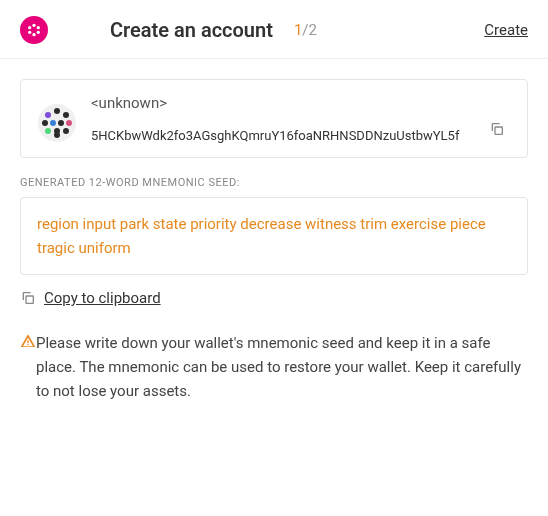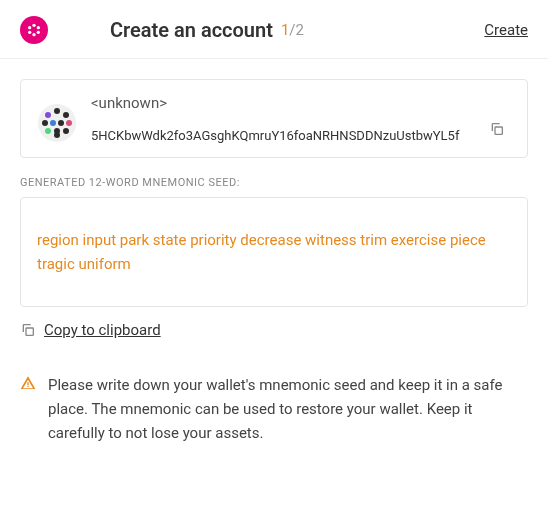--- a/index.html
+++ b/index.html
@@ -27,21 +27,21 @@
     margin-right: 14px;
   }
   .logo svg { width: 16px; height: 16px; }
   .title {
     font-size: 20px;
     font-weight: 600;
     color: #333;
     margin-left: 48px;
   }
   .step {
-    margin-left: 8px;
+    margin-left: 21px;
     font-size: 15px;
     color: #999;
   }
   .step-current { color: #e6891f; }
   .spacer { flex: 1; }
   .cancel {
     font-size: 15px;
     color: #333;
     text-decoration: underline;
     cursor: pointer;
@@ -84,40 +84,39 @@
   }
   .section-label {
     font-size: 11px;
     letter-spacing: 0.5px;
     color: #888;
     margin-bottom: 8px;
   }
   .seed-box {
     border: 1px solid #e4e4e4;
     border-radius: 4px;
-    padding: 30px 16px;
+    padding: 14px 16px;
     font-size: 15px;
     line-height: 1.6;
     color: #e6891f;
     margin-bottom: 14px;
   }
   .copy-clip {
     display: flex;
     align-items: center;
     gap: 8px;
     font-size: 15px;
     color: #333;
     text-decoration: underline;
     cursor: pointer;
-    margin-bottom: 34px;
+    margin-bottom: 24px;
   }
   .copy-clip .icon { color: #888; }
   .warning {
     display: flex;
-    gap: 12px;
     margin-bottom: 40px;
   }
   .warn-icon {
     flex-shrink: 0;
     margin-top: 2px;
     color: #e6891f;
   }
   .warn-text {
     font-size: 15px;
     line-height: 1.6;

